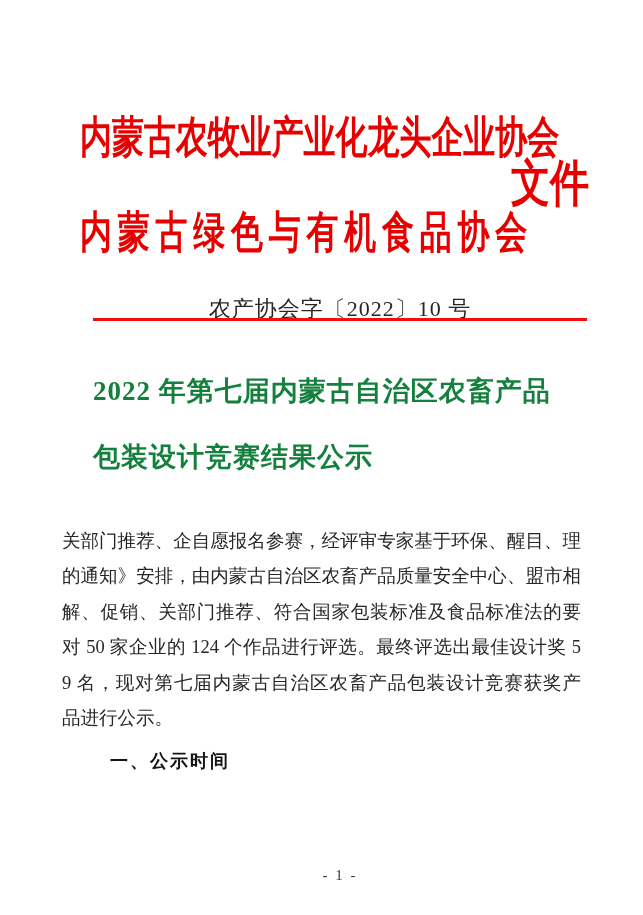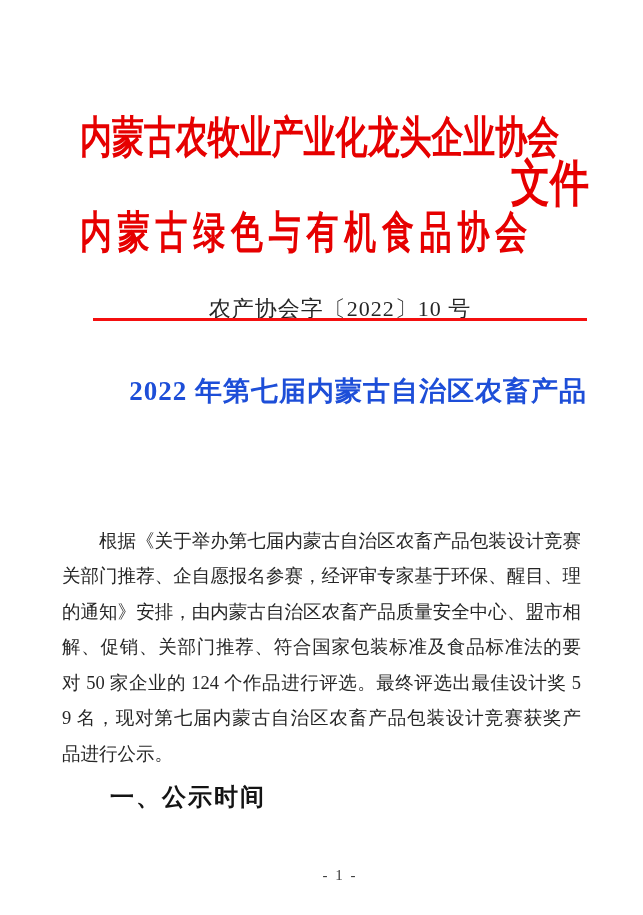--- a/index.html
+++ b/index.html
@@ -58,24 +58,24 @@
     top: 318px;
     width: 494px;
     height: 3px;
     background: #f40f0f;
   }
   
   .doc-title {
     position: absolute;
     left: 93px;
     width: 494px;
-    text-align: right;
+    text-align: left;
     font-size: 27px;
     font-weight: bold;
-    color: #1d4ed8;
+    color: #15803d;
     letter-spacing: 1px;
     white-space: nowrap;
   }
   .doc-title-1 { top: 373px; }
   .doc-title-2 { top: 439px; }
   
   .body-block {
     position: absolute;
     left: 62px;
     top: 524px;
@@ -89,21 +89,21 @@
     text-align: justify;
     text-align-last: justify;
     overflow: hidden;
   }
   .body-line.first { text-indent: 37px; }
   .body-line.last { text-align-last: left; }
   .section-heading {
     height: 35.45px;
     line-height: 35.45px;
     margin-top: 7px;
-    font-size: 24px;
+    font-size: 18px;
     font-weight: bold;
     color: #141414;
     font-family: "Liberation Sans", "DejaVu Sans", sans-serif;
     text-indent: 48px;
     letter-spacing: 2px;
   }
   
   .page-number {
     position: absolute;
     left: 93px;
@@ -154,23 +154,23 @@
     </div>
 
   <div class="doc-type">文件</div>
 
   <div class="doc-number">农产协会字〔2022〕10 号</div>
 
   <div class="red-divider"></div>
 
   <div class="doc-title doc-title-1">2022 年第七届内蒙古自治区农畜产品</div>
 
+  <div class="doc-title doc-title-2">包装设计竞赛结果公示</div>
 
   <div class="body-block">
-    <div class="body-line first">根据《关于举办第七届内蒙古自治区农畜产品包装设计竞赛</div>
     <div class="body-line">关部门推荐、企自愿报名参赛，经评审专家基于环保、醒目、理</div>
     <div class="body-line">的通知》安排，由内蒙古自治区农畜产品质量安全中心、盟市相</div>
     <div class="body-line">解、促销、关部门推荐、符合国家包装标准及食品标准法的要求，</div>
     <div class="body-line">对 50 家企业的 124 个作品进行评选。最终评选出最佳设计奖 5</div>
     <div class="body-line">9 名，现对第七届内蒙古自治区农畜产品包装设计竞赛获奖产</div>
     <div class="body-line last">品进行公示。</div>
     <div class="section-heading">一、公示时间</div>
   </div>
 
   <div class="page-number">- 1 -</div>

